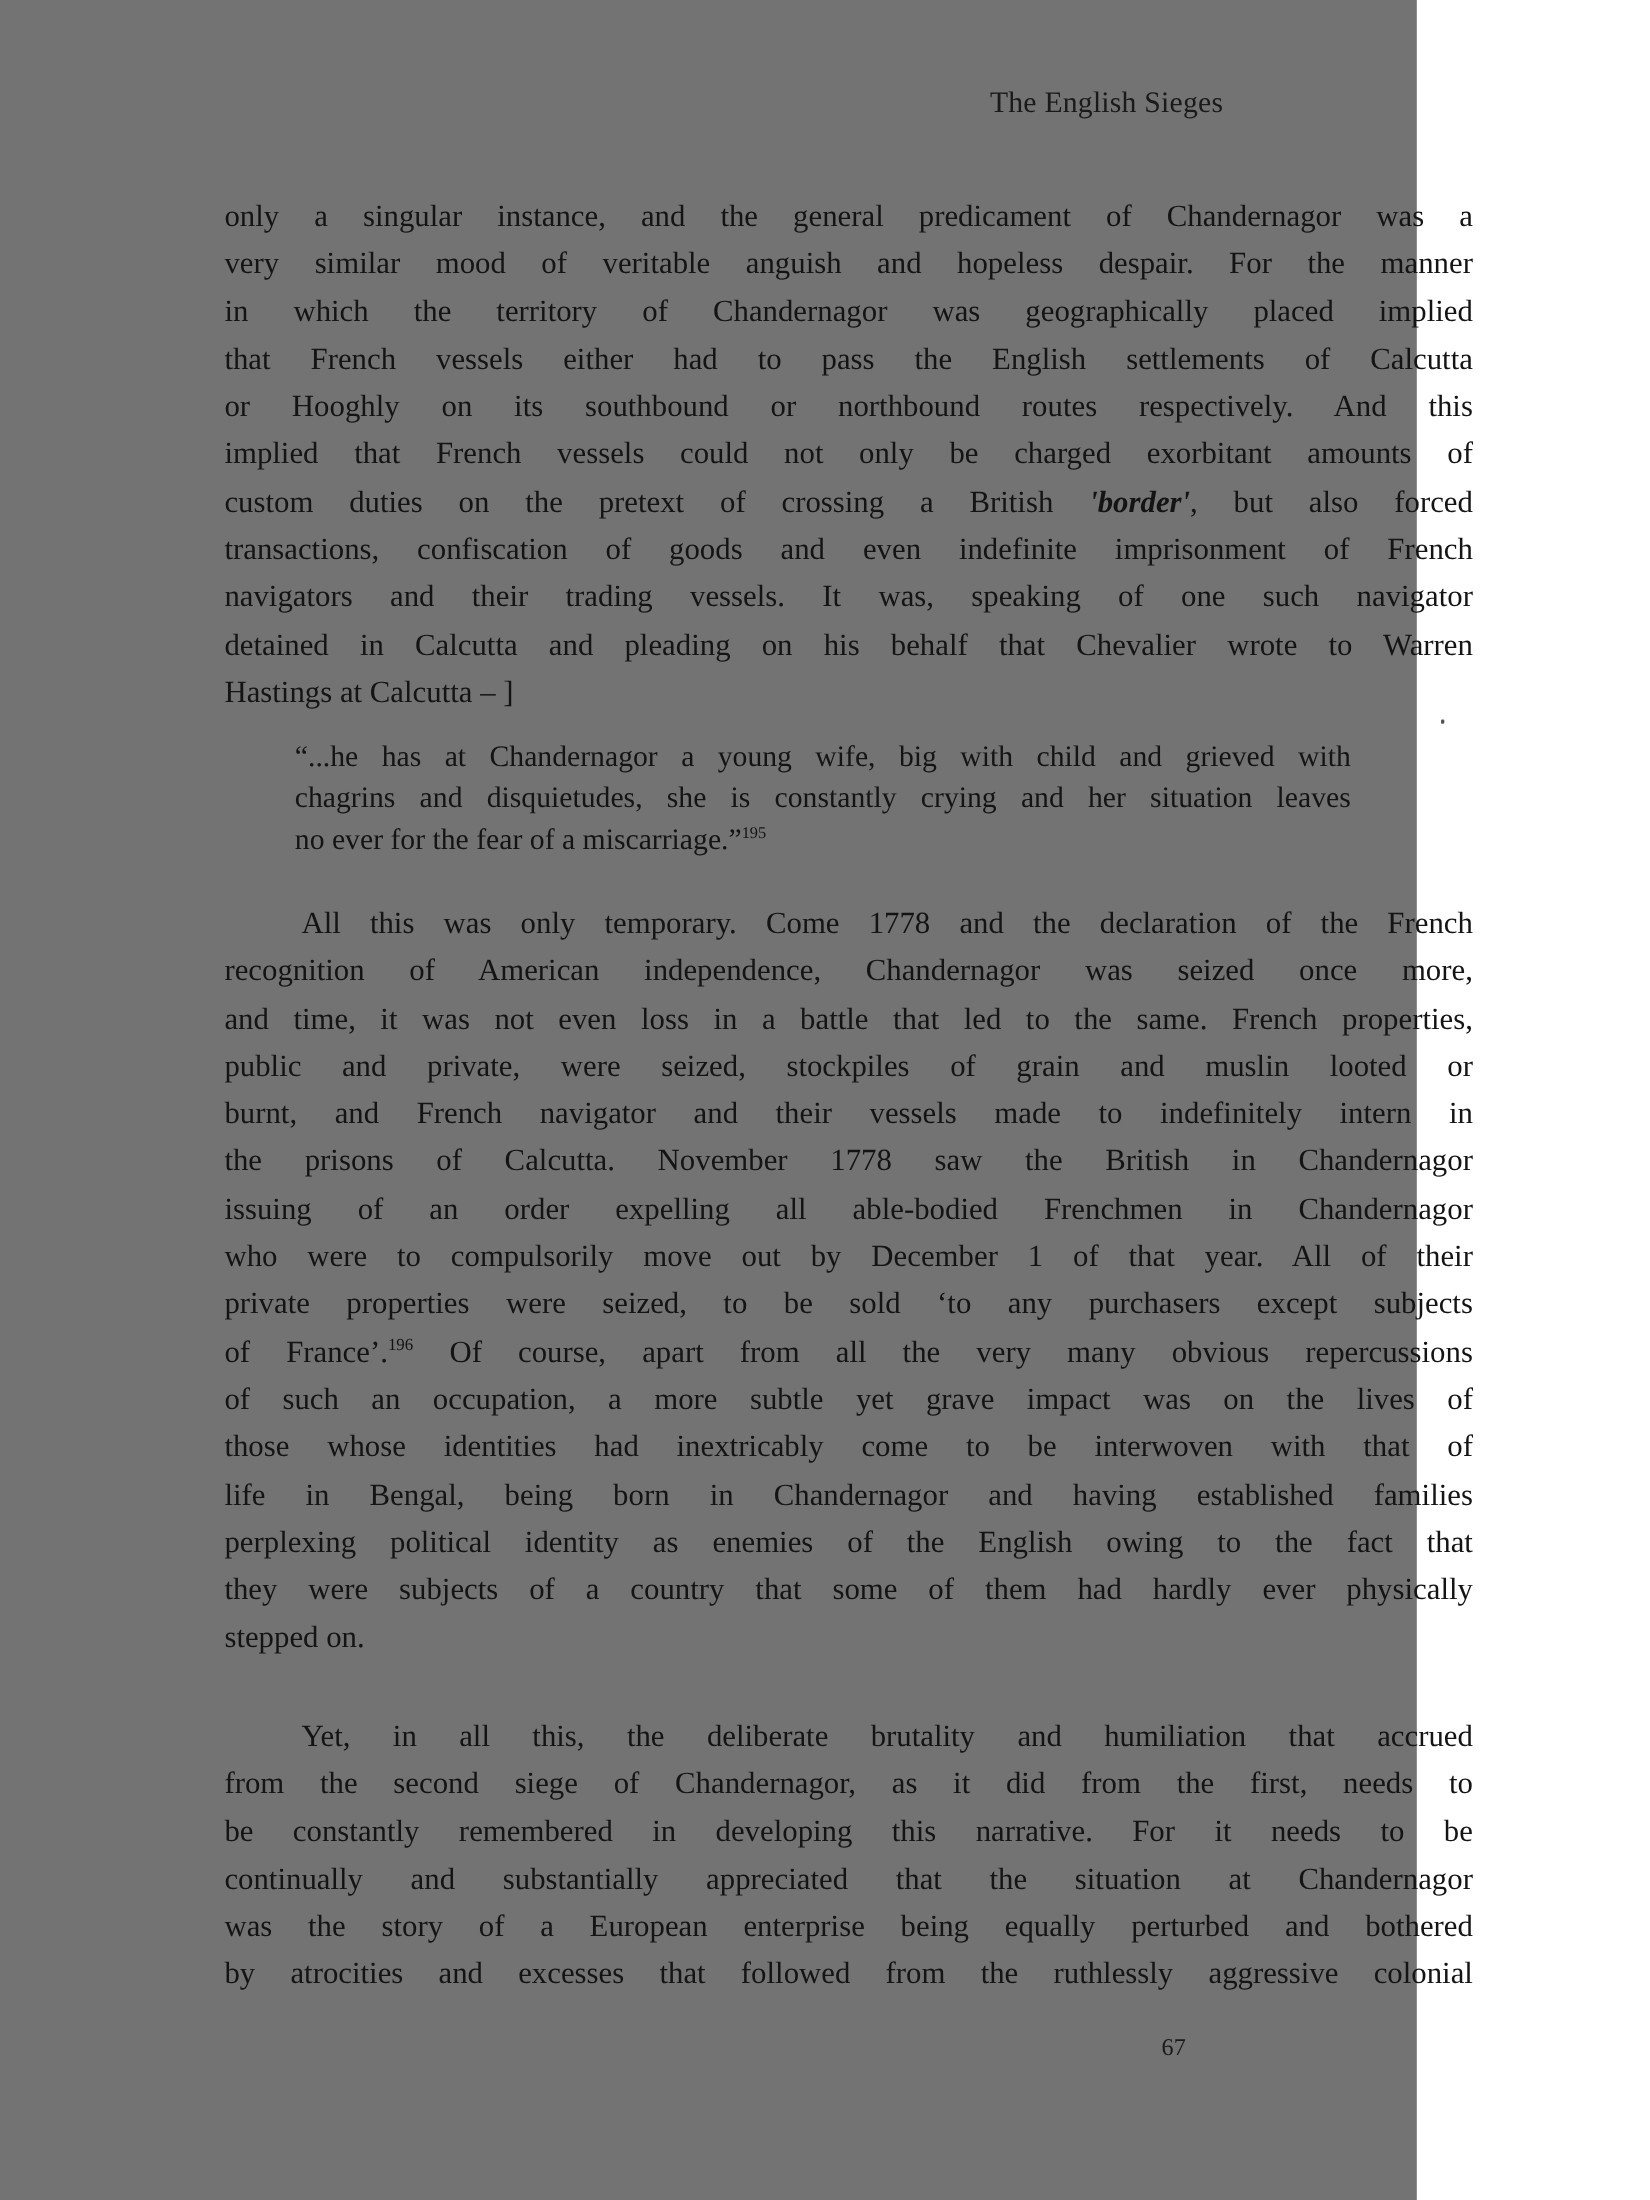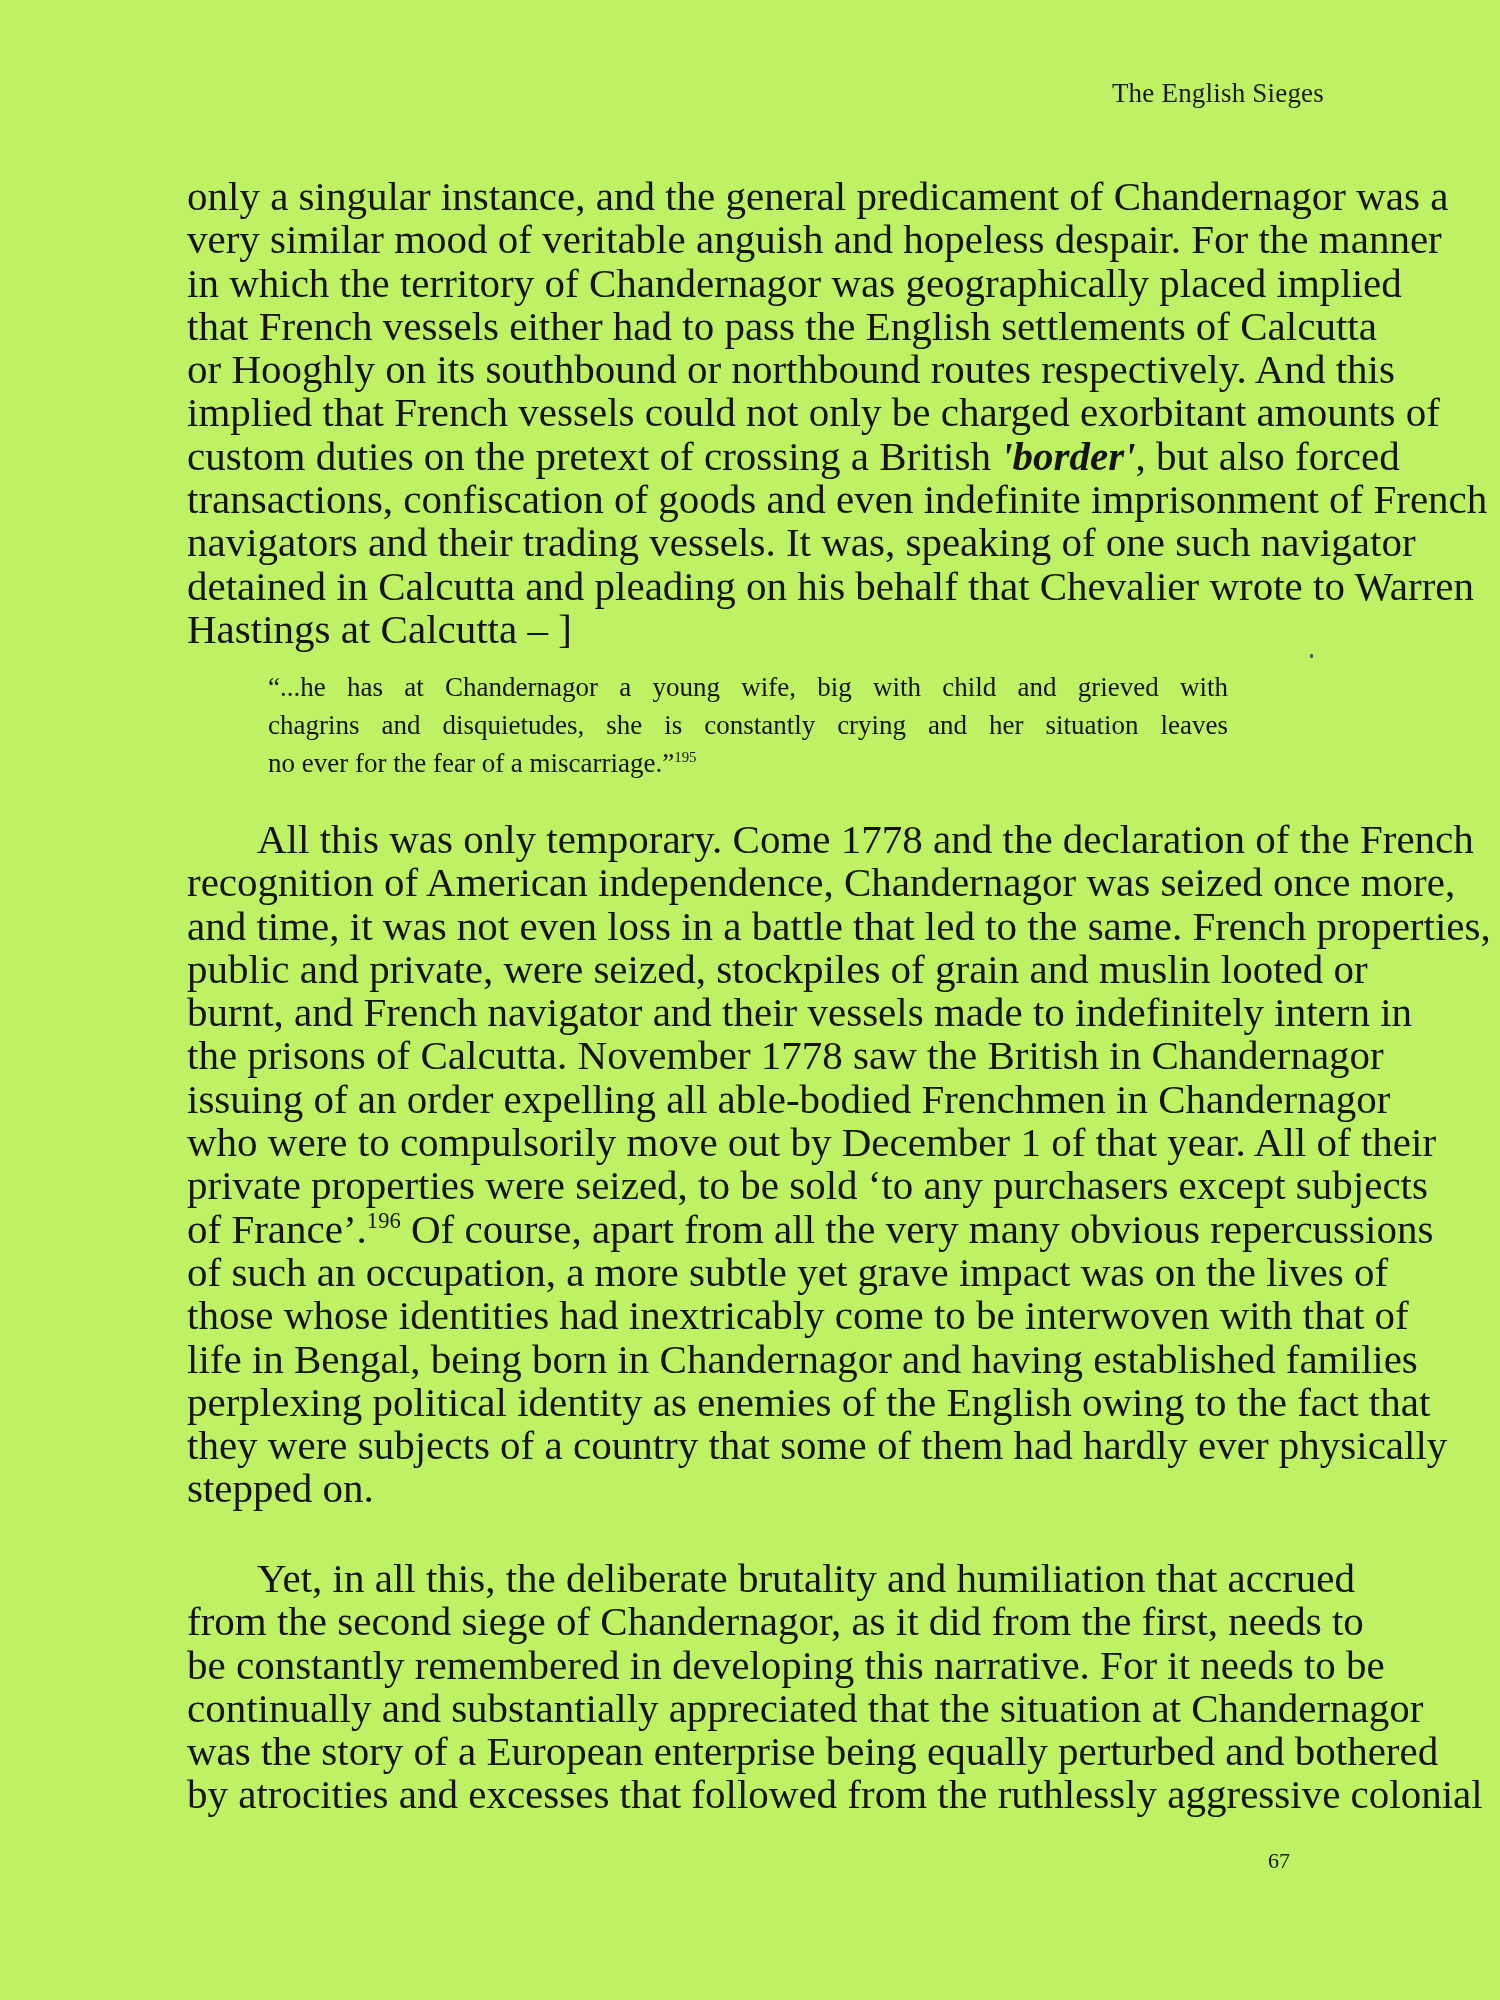--- a/index.html
+++ b/index.html
@@ -11,36 +11,36 @@
       width: 1500px;
       height: 2000px;
       position: relative;
       overflow: hidden;
       font-family: "Liberation Serif", "DejaVu Serif", serif;
       color: #141414;
     }
     .page {
       position: absolute;
       left: 0; top: 0;
-      width: 1500px; height: 2000px;
-      background: #bef264;
+      width: 1288px; height: 2000px;
+      background: #737373;
     }
     .running-head {
       position: absolute;
       right: 176px;
       top: 78px;
       font-size: 27px;
       letter-spacing: 0.2px;
       color: #1a1a1a;
     }
     .body-text {
       position: absolute;
-      left: 187px;
+      left: 204px;
       width: 1135px;
-      font-size: 41px;
+      font-size: 28px;
       line-height: 43.3px;
     }
     .line {
       display: block;
       white-space: nowrap;
       text-align: justify;
       text-align-last: justify;
       height: 43.3px;
     }
     .line.last {

